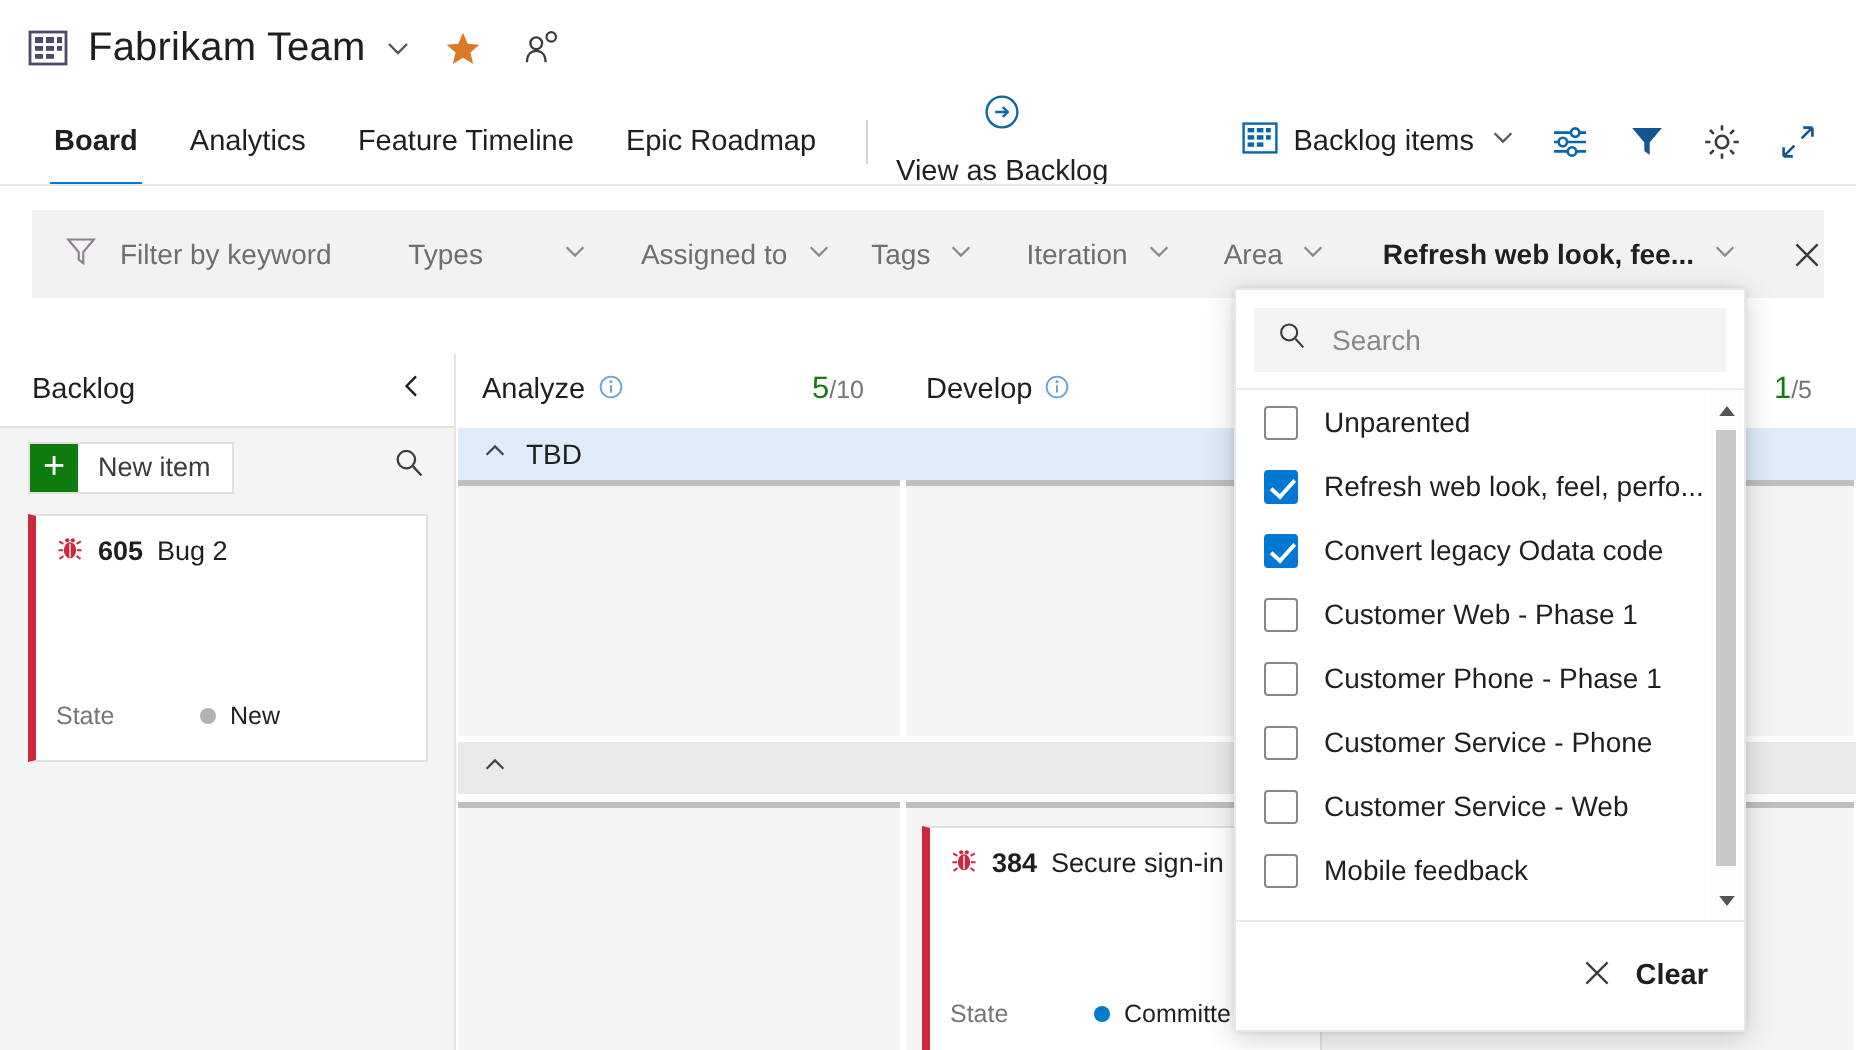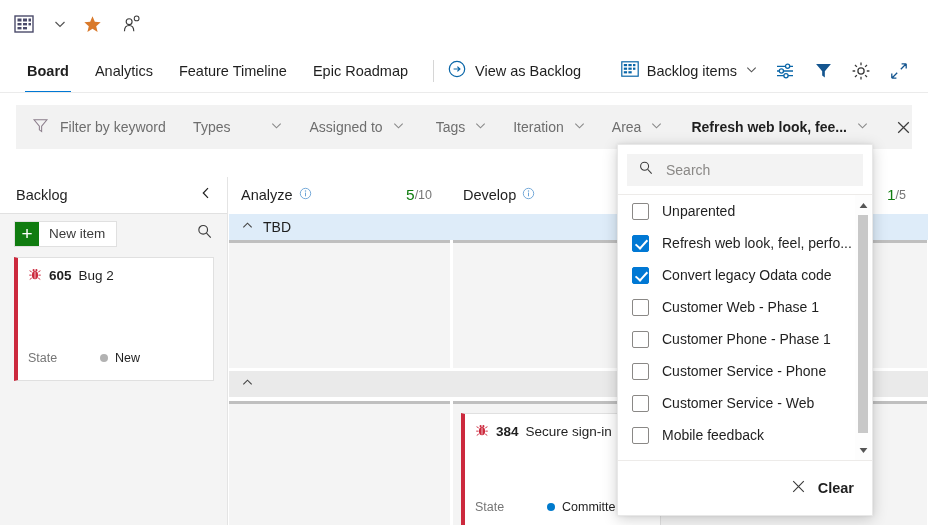--- a/index.html
+++ b/index.html
@@ -40,21 +40,21 @@
   .tab.active { font-weight: 600; }
   .tab.active::after {
     content: ""; position: absolute; left: 11px; right: 11px; bottom: 0;
     height: 2px; background: #0078d4;
   }
   .nav-sep {
     width: 1px; height: 22px; background: #d6d6d6; margin: 0 14px 0 12px;
   }
   .view-backlog {
     display: flex; align-items: center; gap: 9px;
-    font-size: 14.5px; color: #1f1f1f; white-space: nowrap;
+    font-size: 14.5px; color: #1f1f1f; white-space: nowrap; flex-direction: column;
   }
   .nav-right {
     position: absolute; right: 10px; top: 0; height: 45px;
     display: flex; align-items: center; gap: 0;
   }
   .backlog-items-btn {
     display: flex; align-items: center; gap: 8px; padding: 0 8px;
     font-size: 14.5px; color: #1f1f1f; white-space: nowrap;
   }
   .icon-btn {
@@ -229,20 +229,21 @@
         <rect x="3.5" y="3.5" width="4" height="3" fill="#4a4a6a"></rect>
         <rect x="9" y="3.5" width="4" height="3" fill="#4a4a6a"></rect>
         <rect x="14.5" y="3.5" width="2.5" height="3" fill="#4a4a6a"></rect>
         <rect x="3.5" y="8" width="4" height="2.4" fill="#4a4a6a"></rect>
         <rect x="9" y="8" width="4" height="2.4" fill="#4a4a6a"></rect>
         <rect x="14.5" y="8" width="2.5" height="2.4" fill="#4a4a6a"></rect>
         <rect x="3.5" y="12" width="4" height="2.4" fill="#4a4a6a"></rect>
         <rect x="9" y="12" width="4" height="2.4" fill="#4a4a6a"></rect>
       </svg>
     </span>
+    <span class="team-name">Fabrikam Team</span>
     <span class="chev-sm">
       <svg width="14" height="14" viewBox="0 0 14 14">
         <path d="M2.5 5 L7 9.5 L11.5 5" fill="none" stroke="#555" stroke-width="1.2"></path>
       </svg>
     </span>
     <span class="star-icon">
       <svg width="19" height="19" viewBox="0 0 20 20">
         <path d="M10 1.4 L12.45 7.2 L18.6 7.7 L13.9 11.8 L15.35 17.9 L10 14.6 L4.65 17.9 L6.1 11.8 L1.4 7.7 L7.55 7.2 Z" fill="#d9792a"></path>
       </svg>
     </span>
@@ -346,21 +347,21 @@
       </span>
     </div>
     <div class="fb-pick" style="margin-left:26px;">
       <span>Assigned to</span>
       <span>
         <svg width="13" height="13" viewBox="0 0 14 14">
             <path d="M2.5 5 L7 9.5 L11.5 5" fill="none" stroke="#8a8a8a" stroke-width="1.2"></path>
           </svg>
       </span>
     </div>
-    <div class="fb-pick" style="margin-left:31px;justify-content:space-between;">
+    <div class="fb-pick" style="margin-left:20px;justify-content:space-between;">
       <span>Tags</span>
       <span>
         <svg width="13" height="13" viewBox="0 0 14 14">
             <path d="M2.5 5 L7 9.5 L11.5 5" fill="none" stroke="#8a8a8a" stroke-width="1.2"></path>
           </svg>
       </span>
     </div>
     <div class="fb-pick" style="margin-left:26px;">
       <span>Iteration</span>
       <span>

